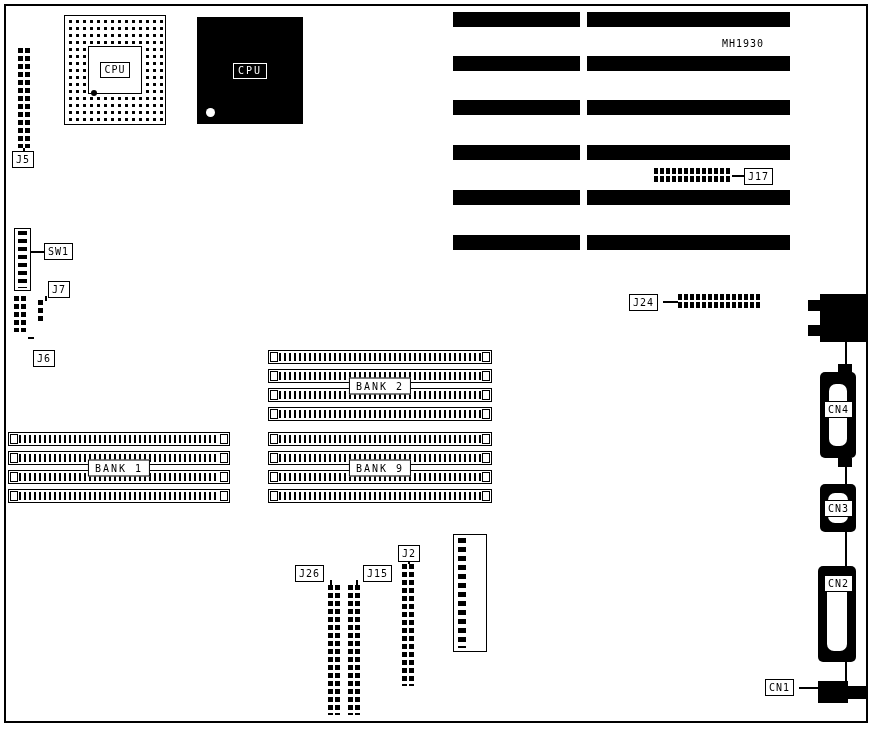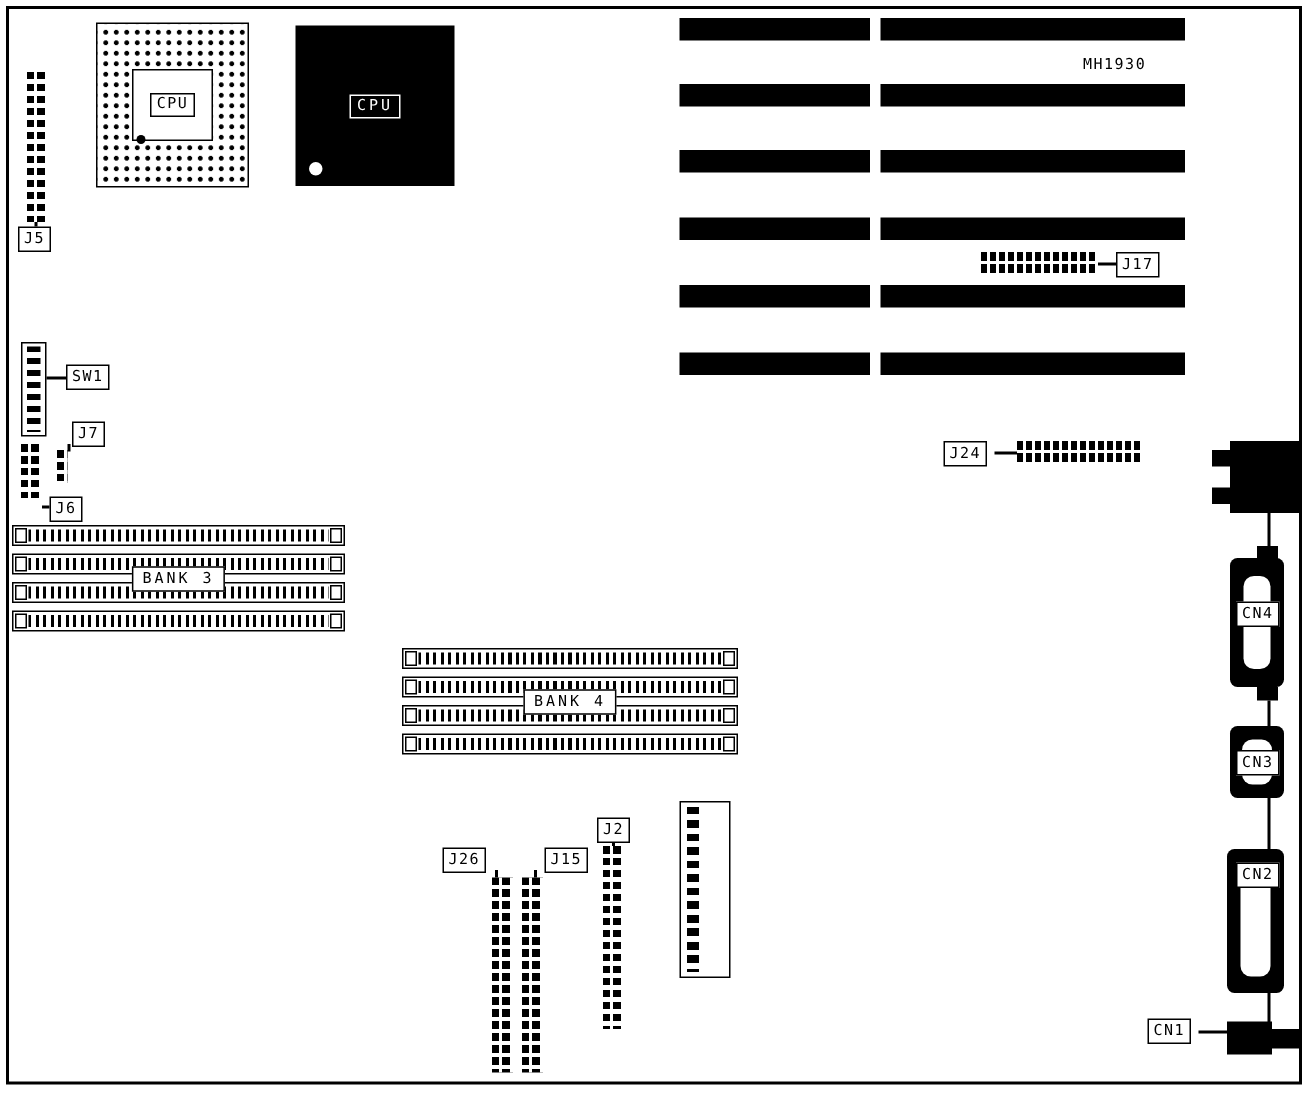--- a/index.html
+++ b/index.html
@@ -139,39 +139,46 @@
   <div class="dip abs" style="left:14px;top:228px;width:17px;height:63px"></div>
   <div class="line" style="left:31px;top:251px;width:15px;height:2px"></div>
   <div class="lbl" style="left:44px;top:243px">SW1</div>
 
   <div class="lbl" style="left:48px;top:281px">J7</div>
   <div class="line" style="left:45px;top:296px;width:2px;height:5px"></div>
   <div class="pins-v abs" style="left:38px;top:300px;width:7px;height:22px"></div>
 
   <div class="pins-v abs" style="left:14px;top:296px;width:14px;height:36px"></div>
   <div class="line" style="left:28px;top:337px;width:6px;height:2px"></div>
-  <div class="lbl" style="left:33px;top:331px">J6</div>
+  <div class="lbl" style="left:33px;top:350px">J6</div>
 
   <div class="lbl" style="left:629px;top:294px">J24</div>
   <div class="line" style="left:663px;top:301px;width:15px;height:2px"></div>
   <div class="pins-h abs" style="left:678px;top:294px;width:84px;height:16px"></div>
 
-  <div class="bank" style="left:8px;top:350px;width:222px">
+  <div class="bank" style="left:268px;top:350px;width:224px">
     <div class="simm" style="top:0"></div>
     <div class="simm" style="top:19px"></div>
     <div class="simm" style="top:38px"></div>
     <div class="simm" style="top:57px"></div>
-    <div class="lbl bank-lbl">BANK 3</div>
+    <div class="lbl bank-lbl">BANK 2</div>
+  </div>
+  <div class="bank" style="left:8px;top:432px;width:222px">
+    <div class="simm" style="top:0"></div>
+    <div class="simm" style="top:19px"></div>
+    <div class="simm" style="top:38px"></div>
+    <div class="simm" style="top:57px"></div>
+    <div class="lbl bank-lbl">BANK 1</div>
   </div>
   <div class="bank" style="left:268px;top:432px;width:224px">
     <div class="simm" style="top:0"></div>
     <div class="simm" style="top:19px"></div>
     <div class="simm" style="top:38px"></div>
     <div class="simm" style="top:57px"></div>
-    <div class="lbl bank-lbl">BANK 4</div>
+    <div class="lbl bank-lbl">BANK 9</div>
   </div>
 
   <div class="lbl" style="left:295px;top:565px">J26</div>
   <div class="line" style="left:330px;top:580px;width:2px;height:5px"></div>
   <div class="pins-v abs" style="left:328px;top:585px;width:14px;height:130px"></div>
 
   <div class="lbl" style="left:363px;top:565px">J15</div>
   <div class="line" style="left:356px;top:580px;width:2px;height:5px"></div>
   <div class="pins-v abs" style="left:348px;top:585px;width:14px;height:130px"></div>
 

